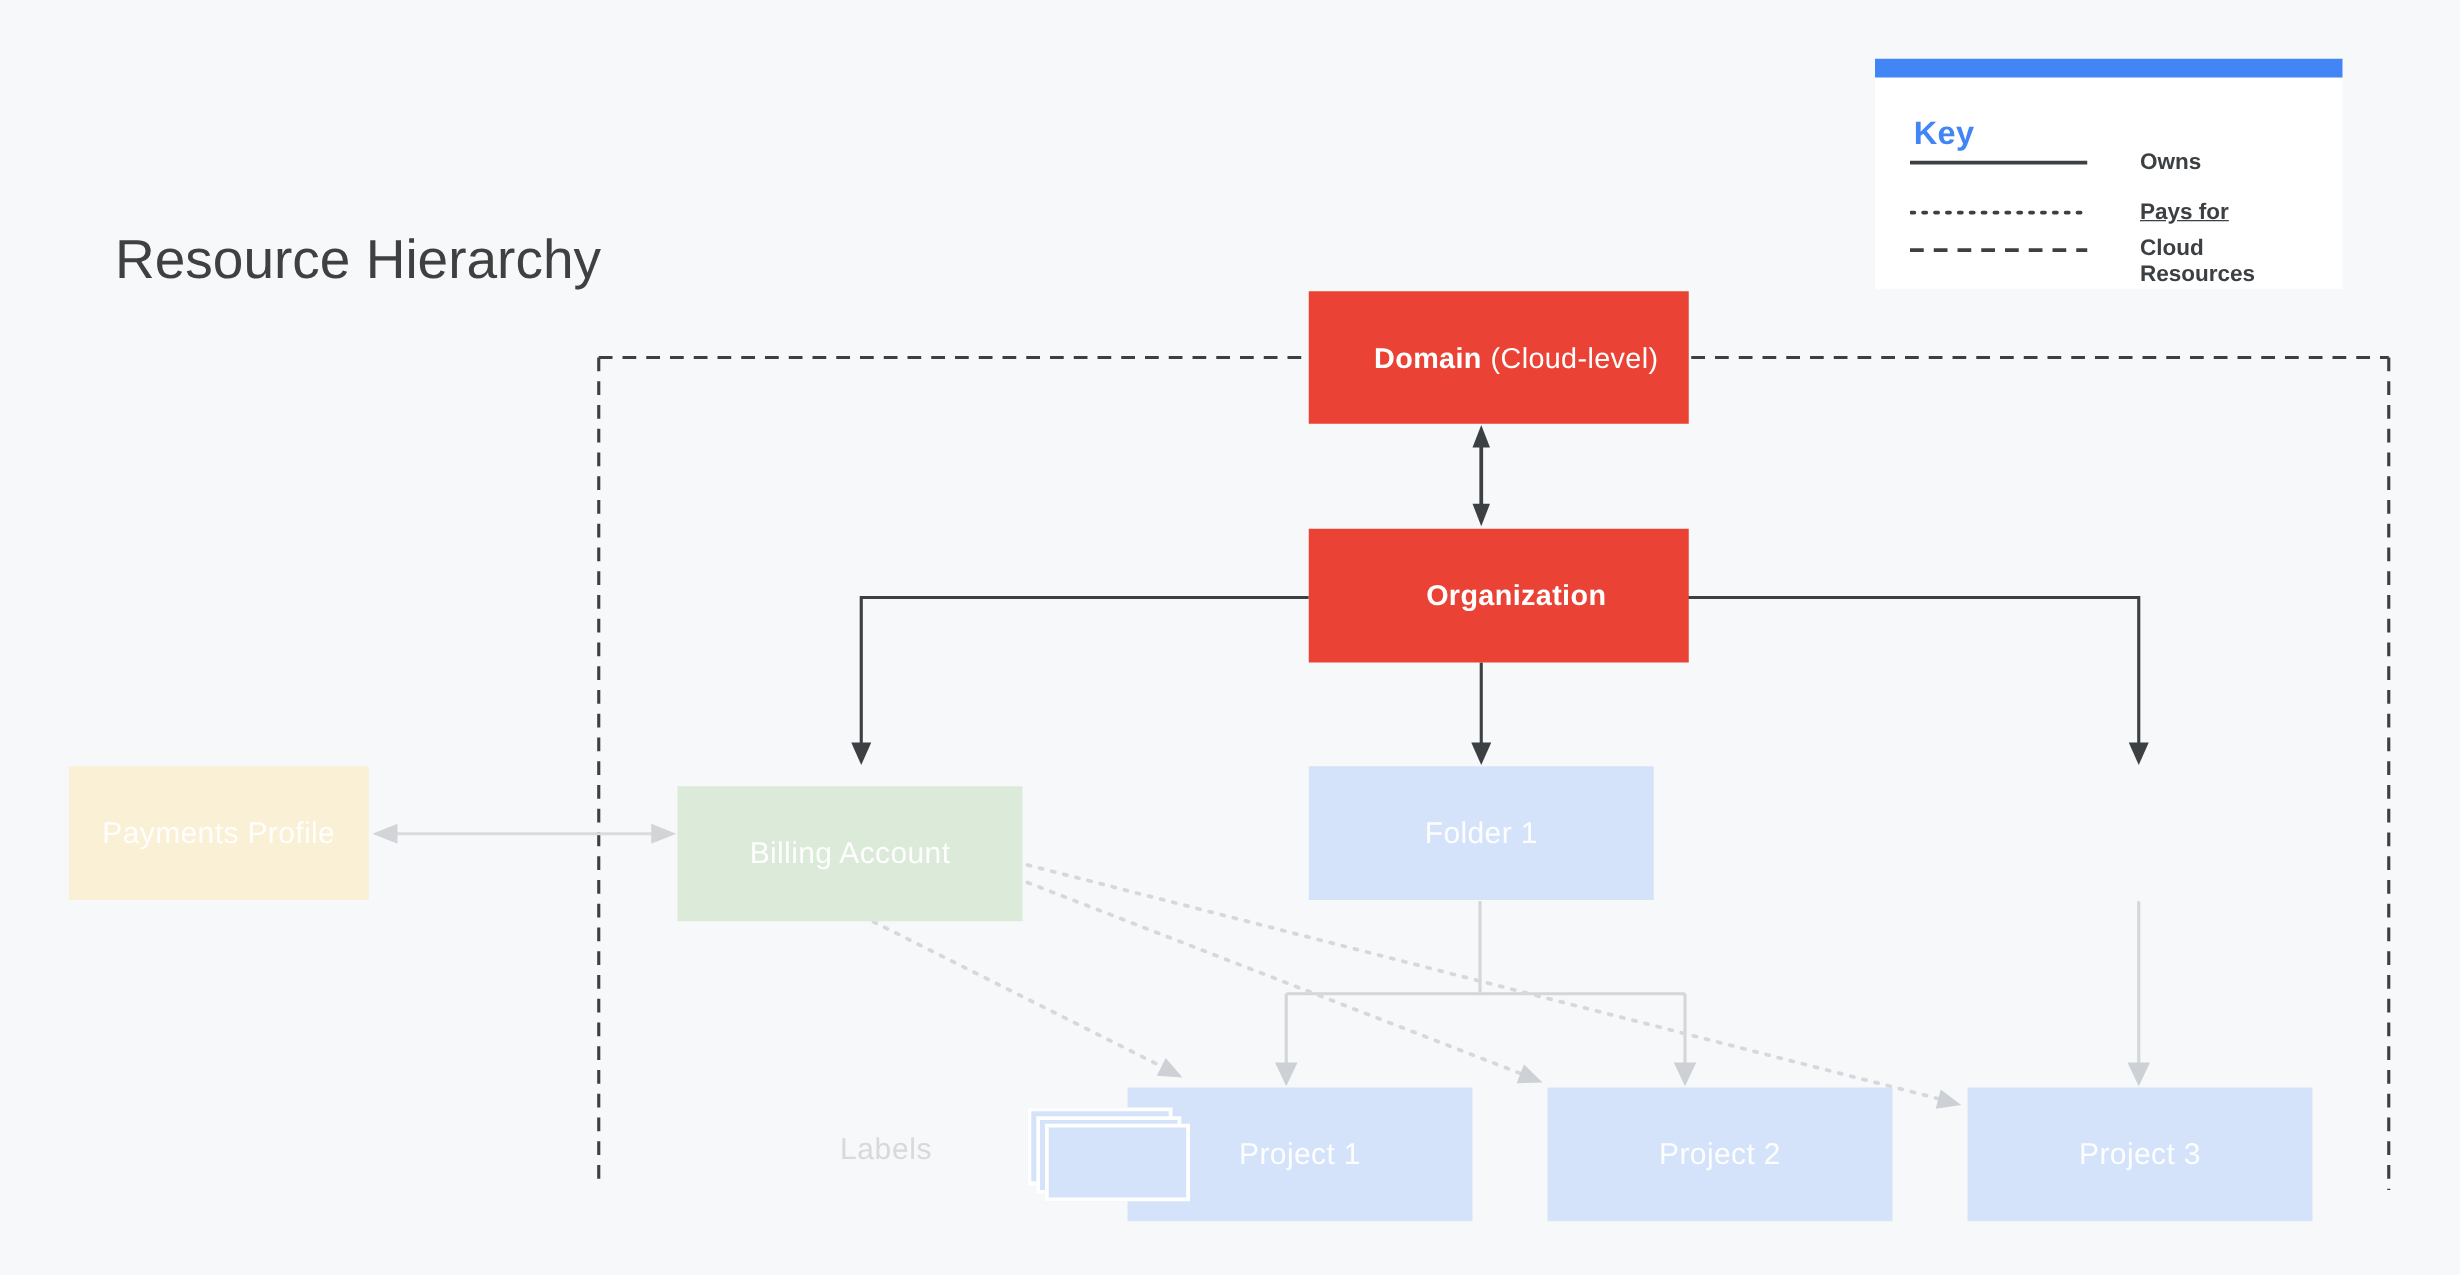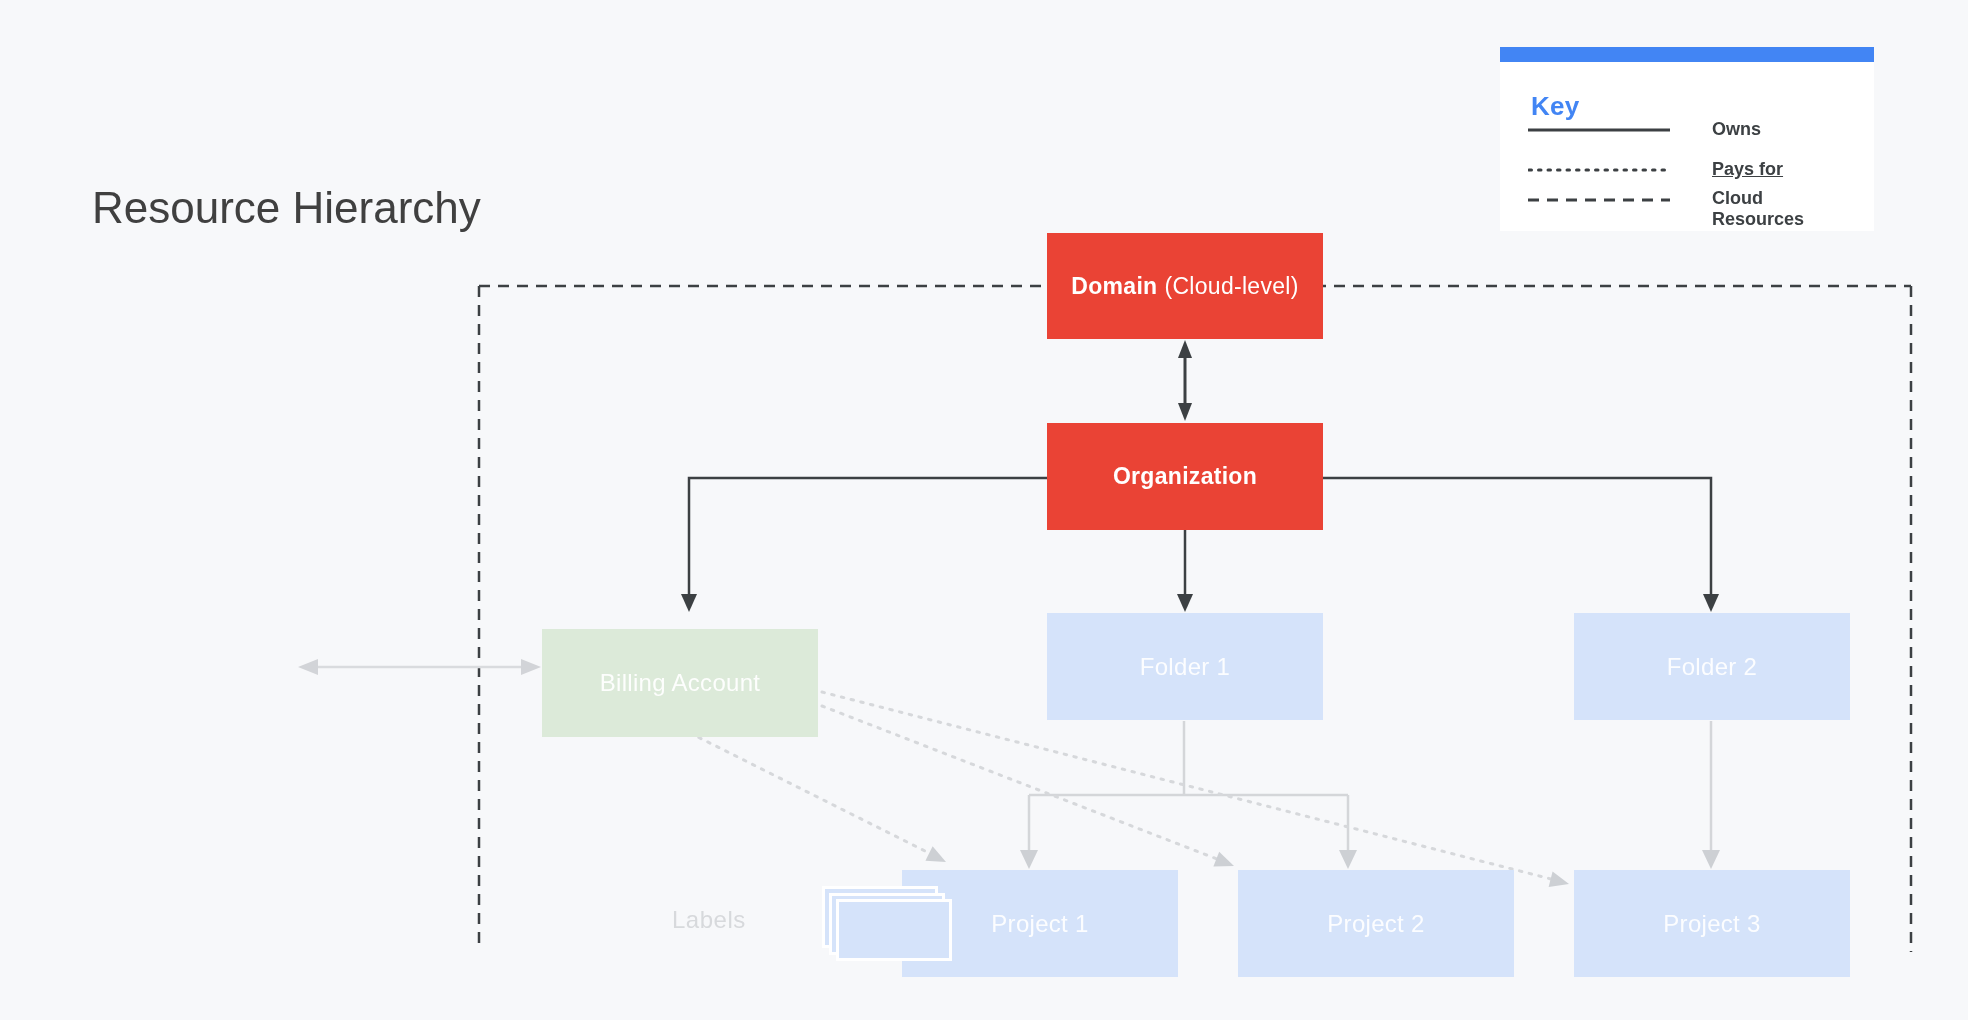--- a/index.html
+++ b/index.html
@@ -1,21 +1,21 @@
 <!DOCTYPE html>
 <html style="--bg: #f7f8fa; --red: #ea4335; --blue-fill: #d5e3fa; --green-fill: #dcead9; --cream-fill: #faf0d5; --key-blue: #4285f4; --dark-line: #3c4043; --gray-line: #d4d6d9;"><head>
 <meta charset="utf-8">
 <style>
   html,body{margin:0;padding:0;background:#f7f8fa;}
   body{font-family:"Liberation Sans", sans-serif;}
   #canvas{position:relative;width:1968px;height:1020px;background:var(--bg,#f7f8fa);overflow:hidden;}
   #wires{position:absolute;left:0;top:0;z-index:1;}
   .node{position:absolute;z-index:2;display:flex;align-items:center;justify-content:center;
         text-align:center;letter-spacing:.3px;}
-  .node.red{background:var(--red,#ea4335);color:#ffffff;font-size:23px;}
+  .node.red{background:var(--red,#ea4335);color:#ffffff;font-size:23px;padding-left:28px;}
   .node.red .bold{font-weight:bold;}
   .node.blue{background:var(--blue-fill,#d5e3fa);}
   .node.green{background:var(--green-fill,#dcead9);}
   .node.cream{background:var(--cream-fill,#faf0d5);}
   .node.faded{color:rgba(255,255,255,.93);font-size:24px;}
   .page-title{position:absolute;left:56px;top:183px;font-size:44px;color:#404040;z-index:2;margin-left:36px;}
   
   .key{position:absolute;left:1500px;top:37px;width:374px;height:184px;background:#ffffff;z-index:3;margin-top:10px;}
   .key .bar{position:absolute;left:0;top:0;width:100%;height:15px;background:var(--key-blue,#4285f4);}
   .key .key-title{position:absolute;left:31px;top:44px;font-size:26px;font-weight:bold;
@@ -90,32 +90,32 @@
 
   <div class="node red" style="left:1047px;top:233px;width:276px;height:106px;">
     <span class="bold">Domain</span>
     <span style="margin-left:7px;">(Cloud-level)</span>
   </div>
 
   <div class="node red bold" style="left:1047px;top:423px;width:276px;height:107px;font-weight:bold;">
     <span>Organization</span>
   </div>
 
+  <div class="node cream faded" style="left:55px;top:613px;width:240px;height:107px;">
+    <span>Payments Profile</span>
+  </div>
 
   <div class="node green faded" style="left:542px;top:613px;width:276px;height:108px;margin-top:16px;">
     <span>Billing Account</span>
   </div>
 
   <div class="node blue faded" style="left:1047px;top:613px;width:276px;height:107px;">
     <span>Folder 1</span>
   </div>
 
-  <div class="node blue faded" style="left:1574px;top:613px;width:276px;height:107px;">
-    <span>Folder 2</span>
-  </div>
 
   <div class="node blue faded" style="left:902px;top:870px;width:276px;height:107px;">
     <span>Project 1</span>
   </div>
 
   <div class="node blue faded" style="left:1238px;top:870px;width:276px;height:107px;">
     <span>Project 2</span>
   </div>
 
   <div class="node blue faded" style="left:1574px;top:870px;width:276px;height:107px;">

